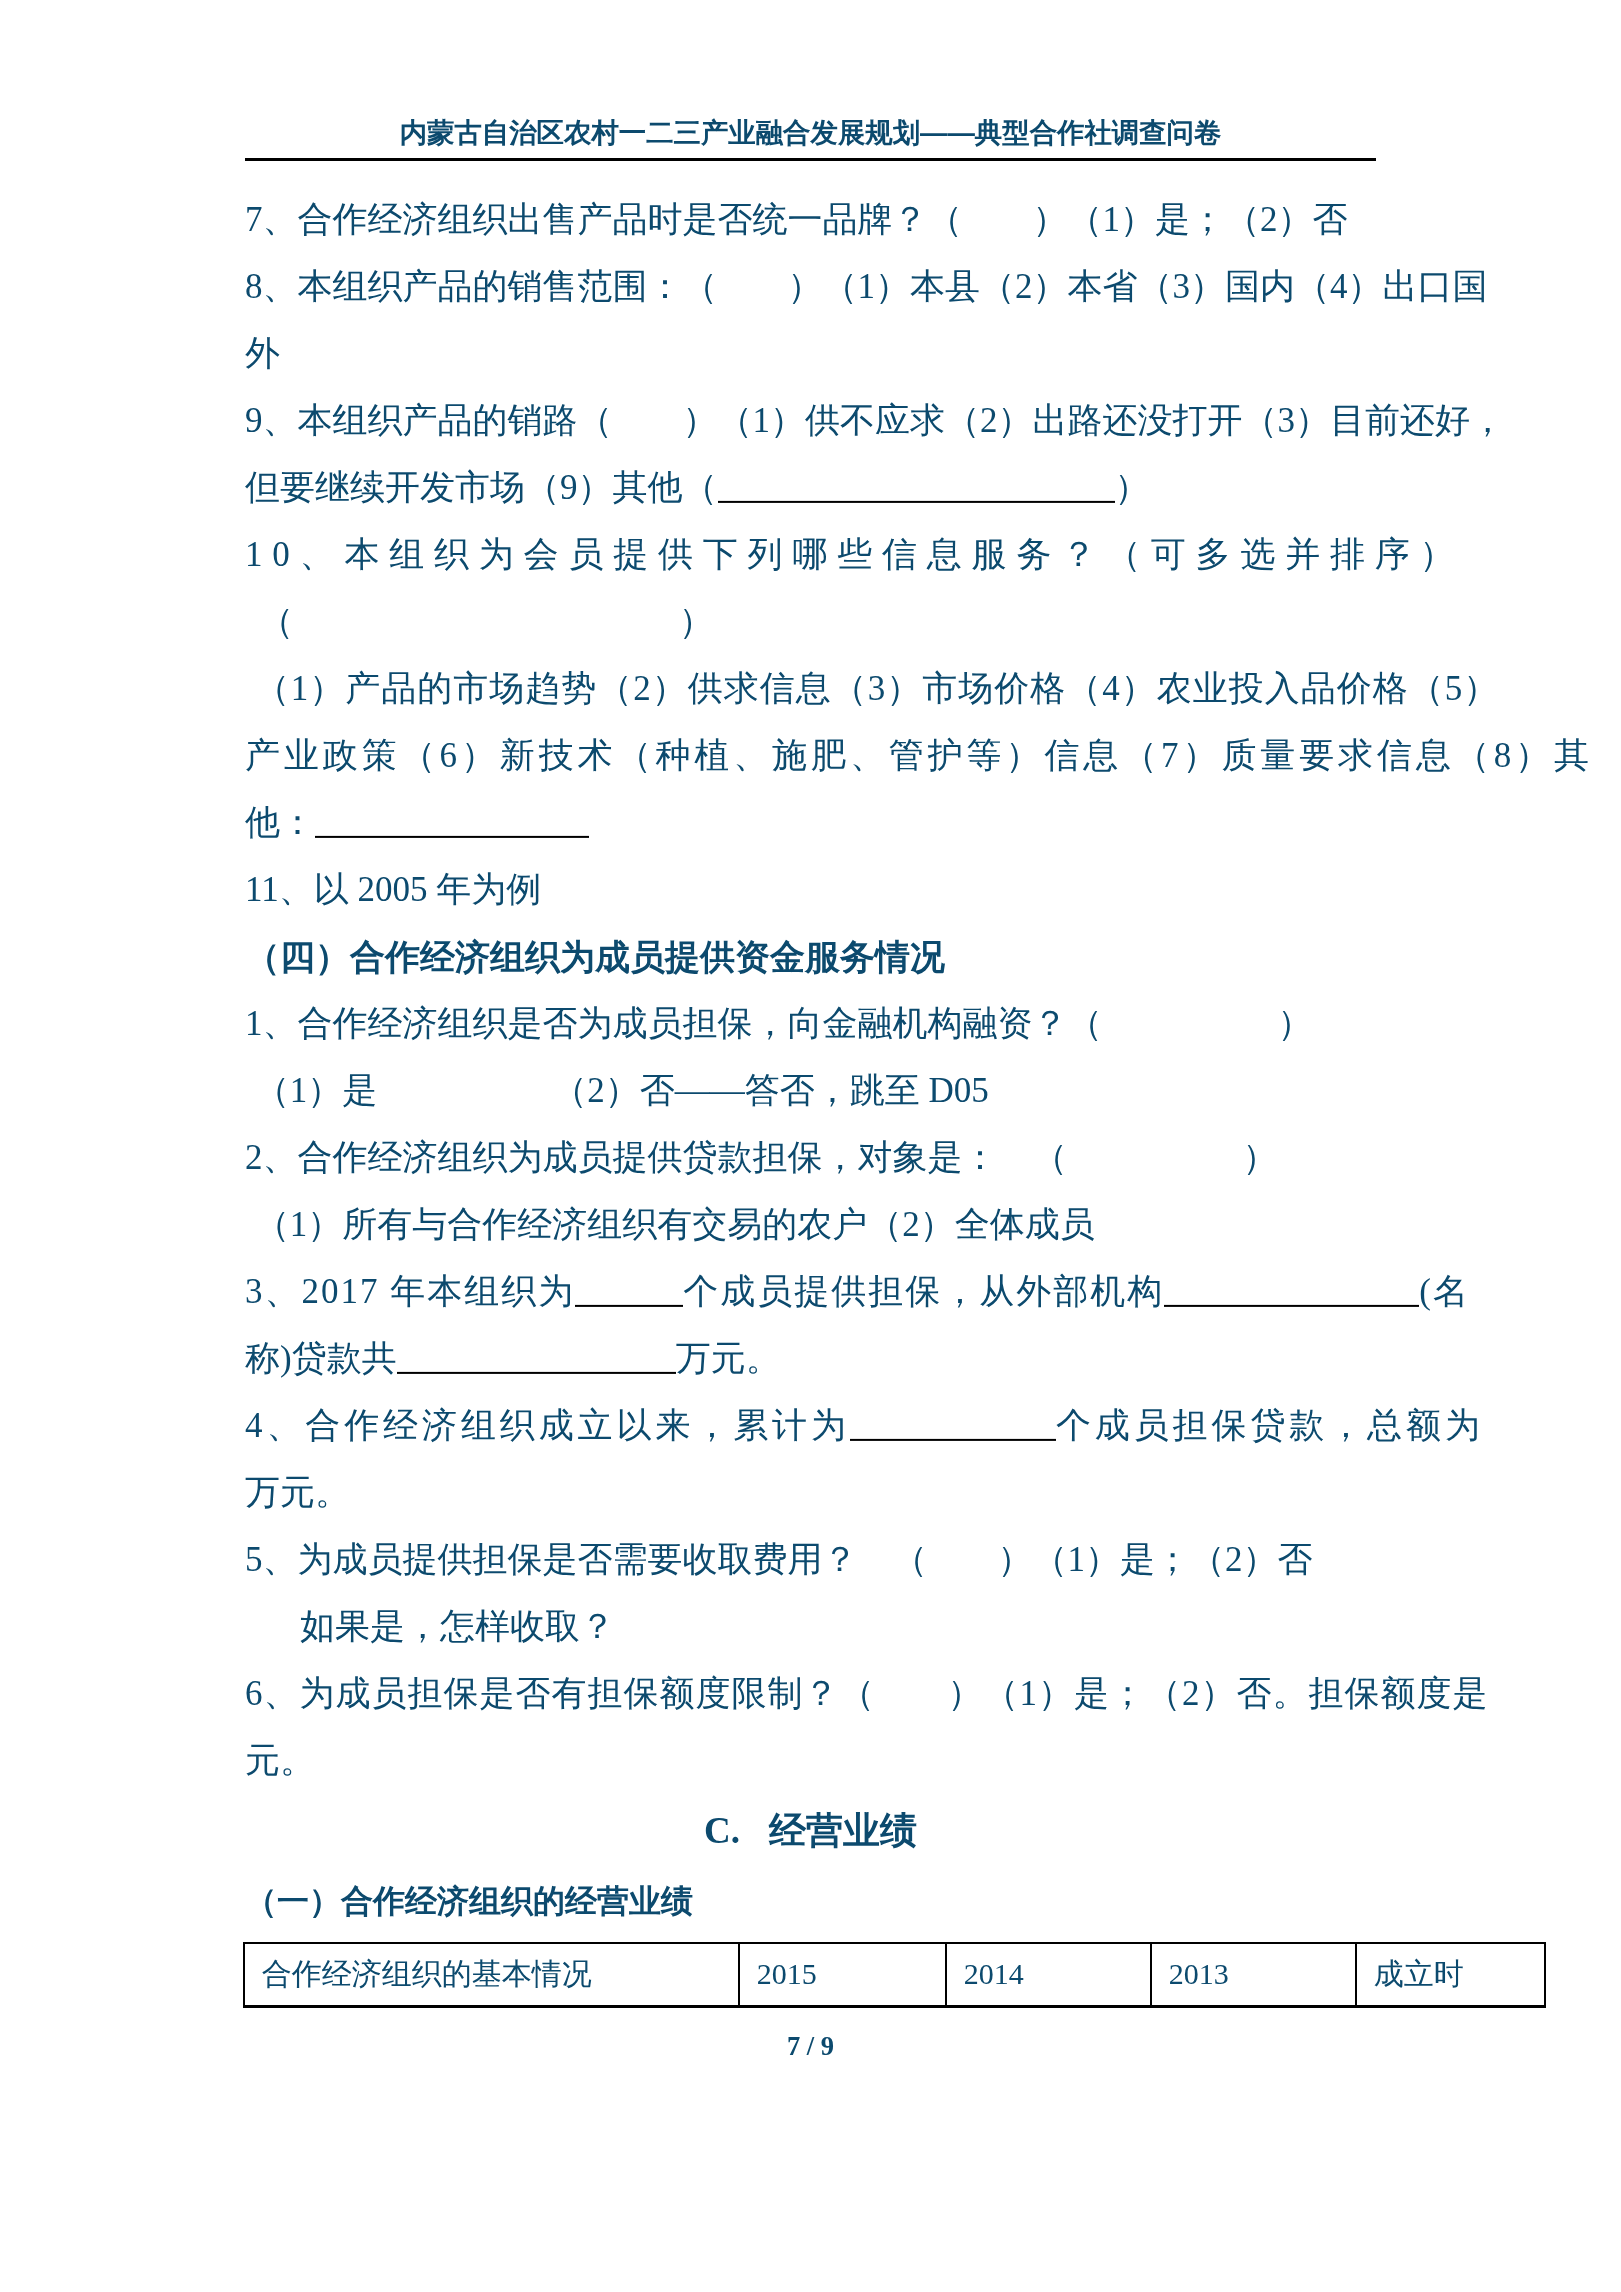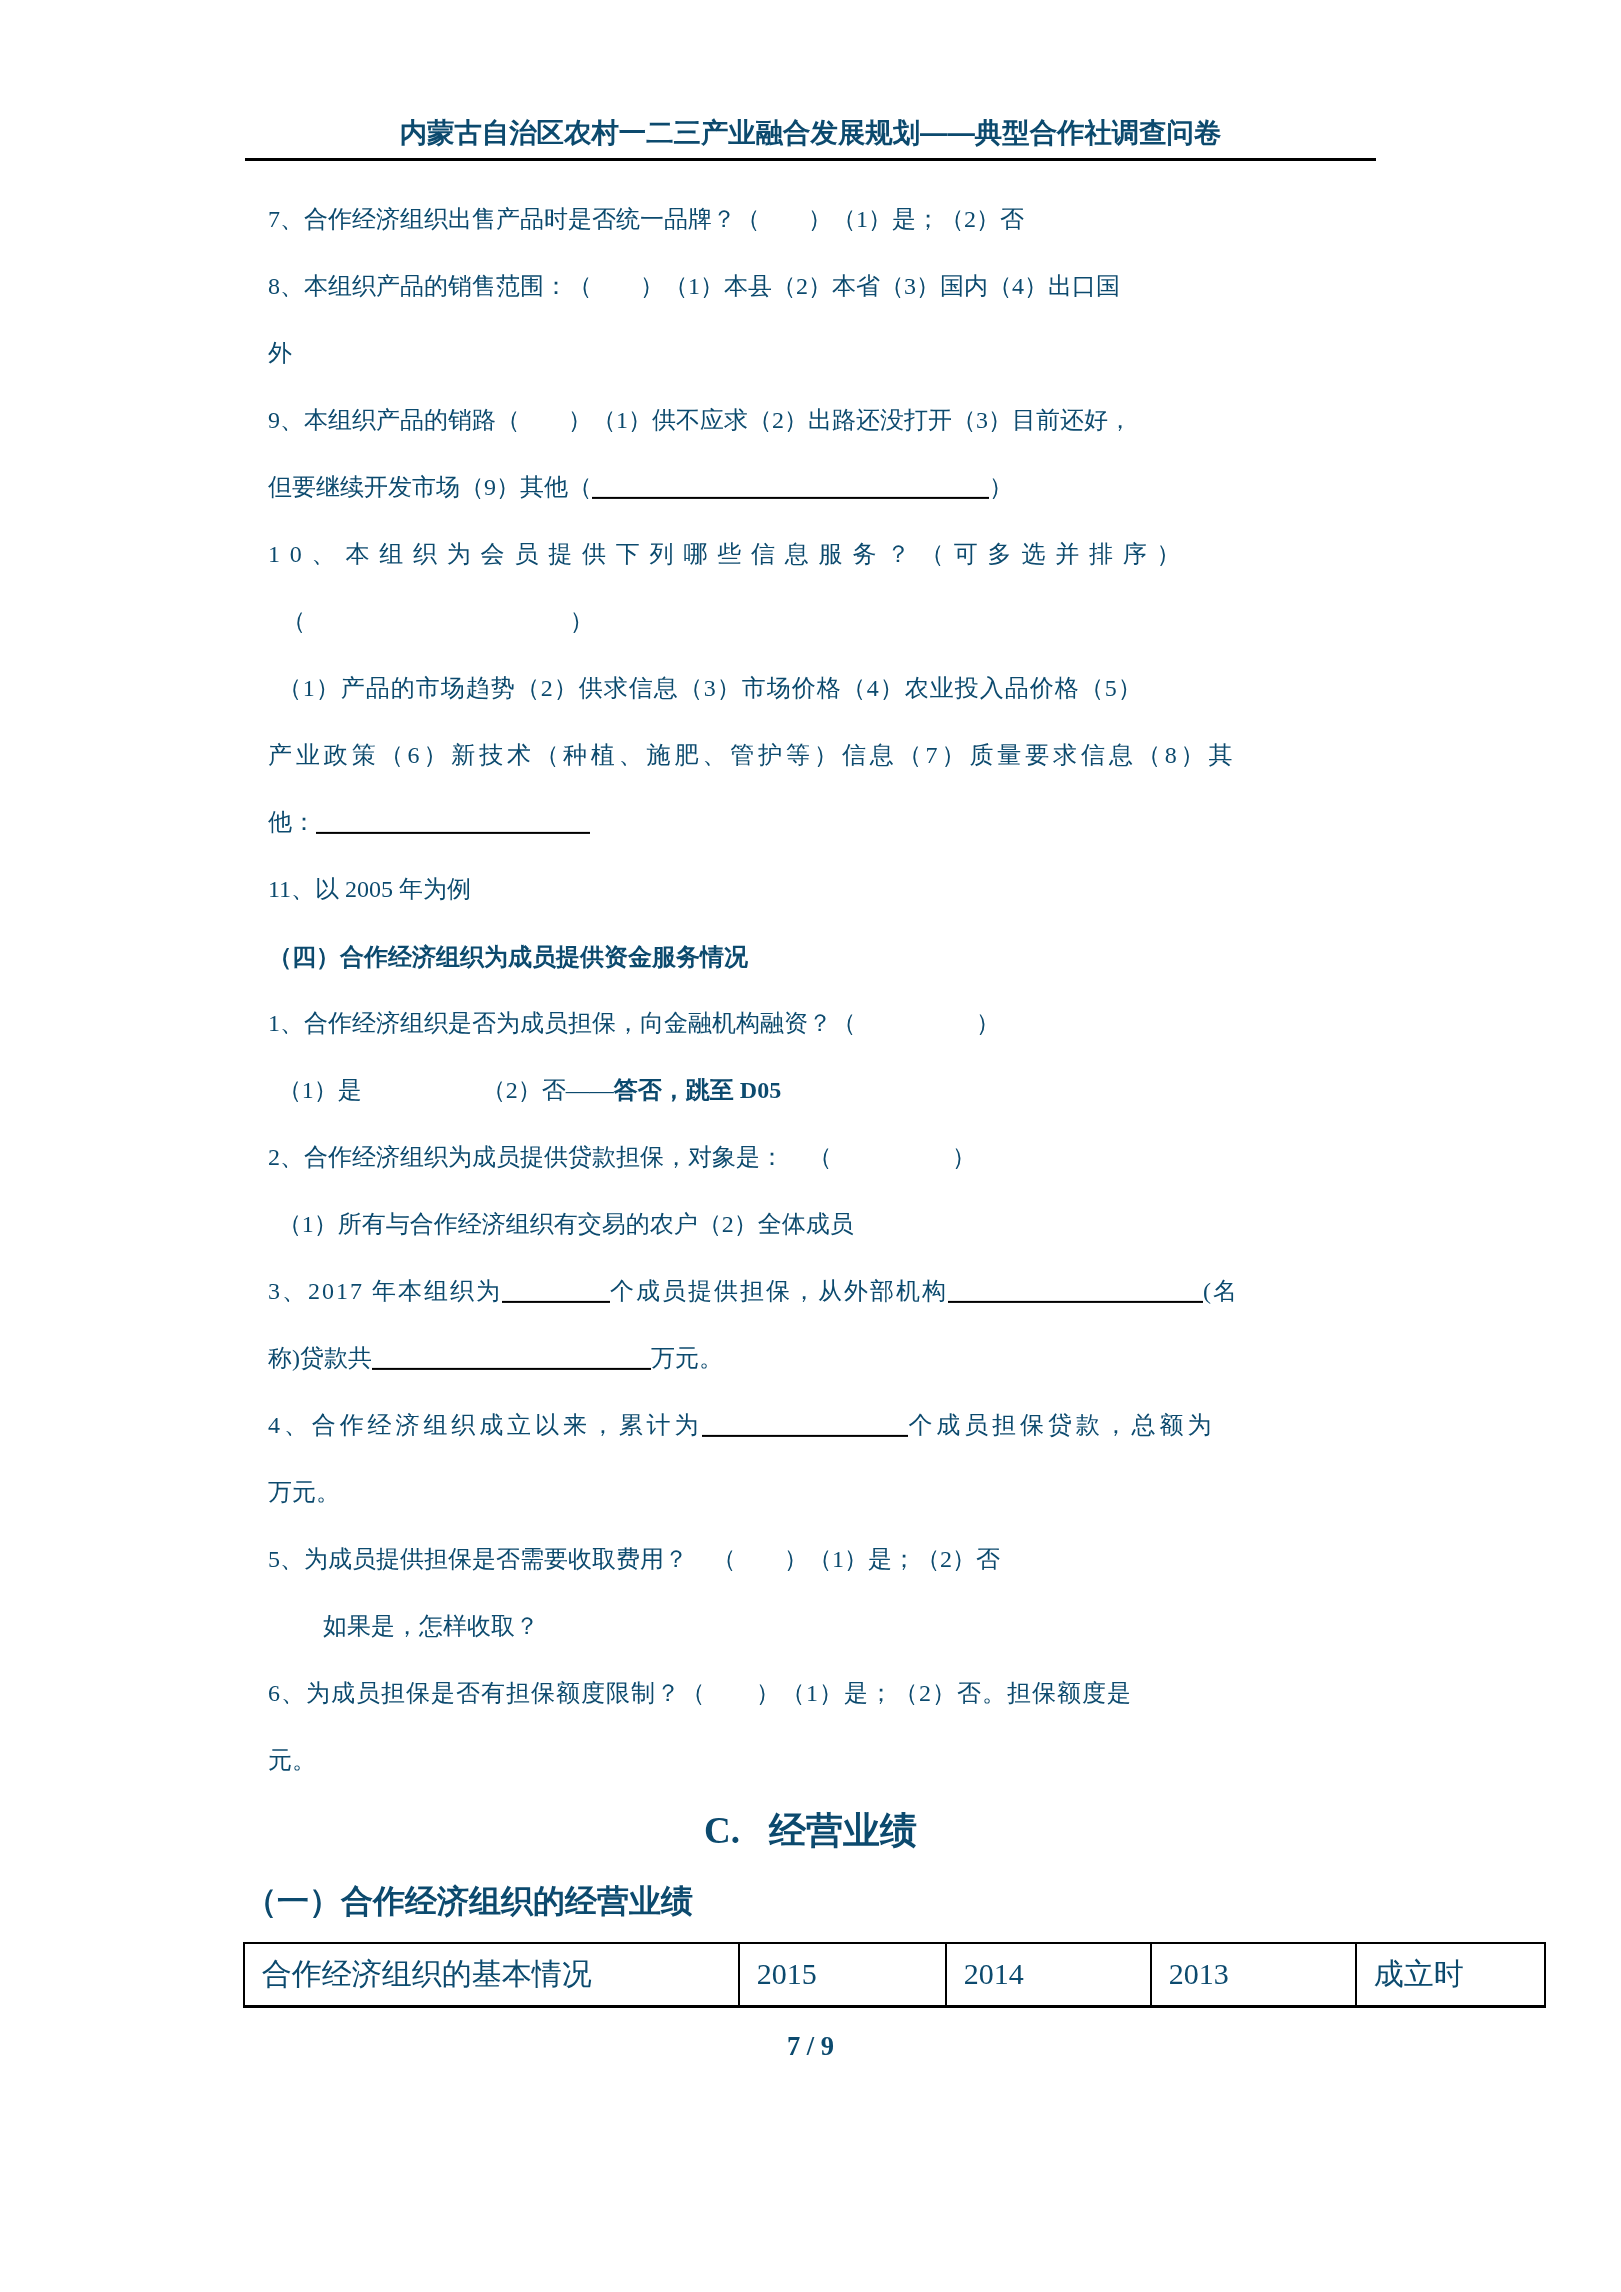--- a/index.html
+++ b/index.html
@@ -21,32 +21,31 @@
     font-weight: bold;
     font-size: 27.4px;
     line-height: 33px;
     padding-bottom: 8.8px;
     border-bottom: 3.9px solid #000;
   }
   .body-text { margin: 0 245px; padding-top: 25.5px; }
   .line {
     height: 67px;
     line-height: 67px;
-    font-size: 24px;
+    font-size: 35px;
     white-space: nowrap;
-    margin-left: 23px;
   }
   .indent-1 { padding-left: 9.8px; }
   .indent-2 { padding-left: 55px; }
   .indent-3 { padding-left: 13.7px; }
   .ls1  { letter-spacing: 1px; }
   .ls2  { letter-spacing: 2px; }
   .ls4  { letter-spacing: 3.9px; }
   .ls10 { letter-spacing: 9.8px; }
-  .bold { font-weight: bold; }
+  .bold { font-weight: normal; }
   .gothic-bold {
     font-family: "Liberation Sans", "DejaVu Sans", sans-serif;
     font-weight: bold;
   }
   .blank {
     display: inline-block;
     border-bottom: 2.9px solid #000;
     transform: translateY(3.9px);
   }
   .w110 { width: 108px; }

